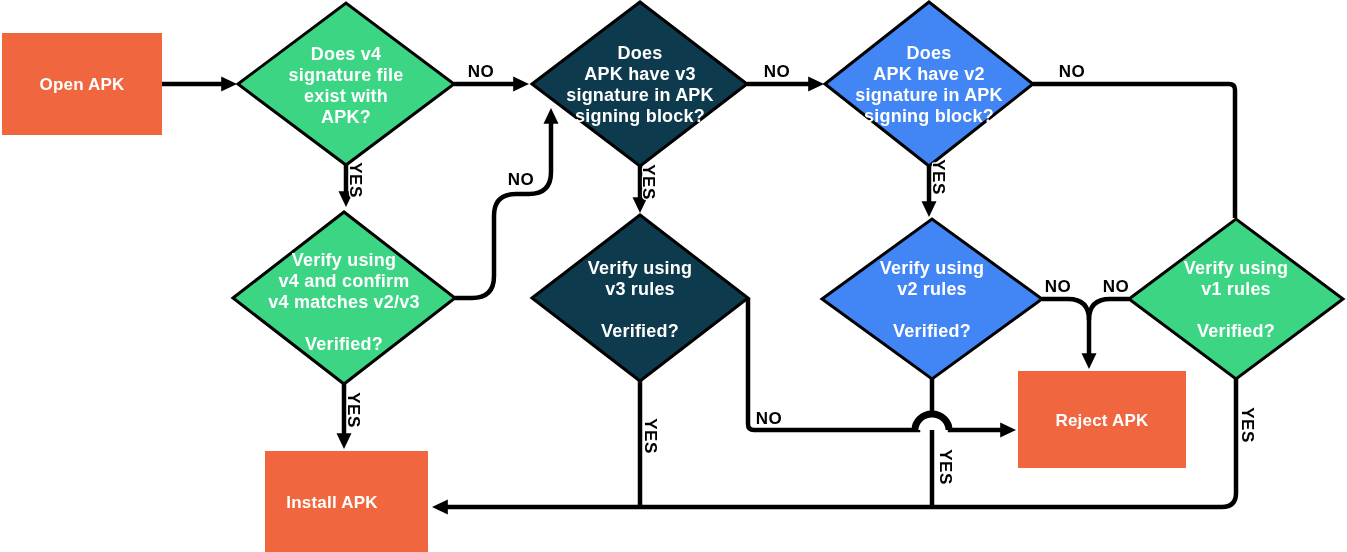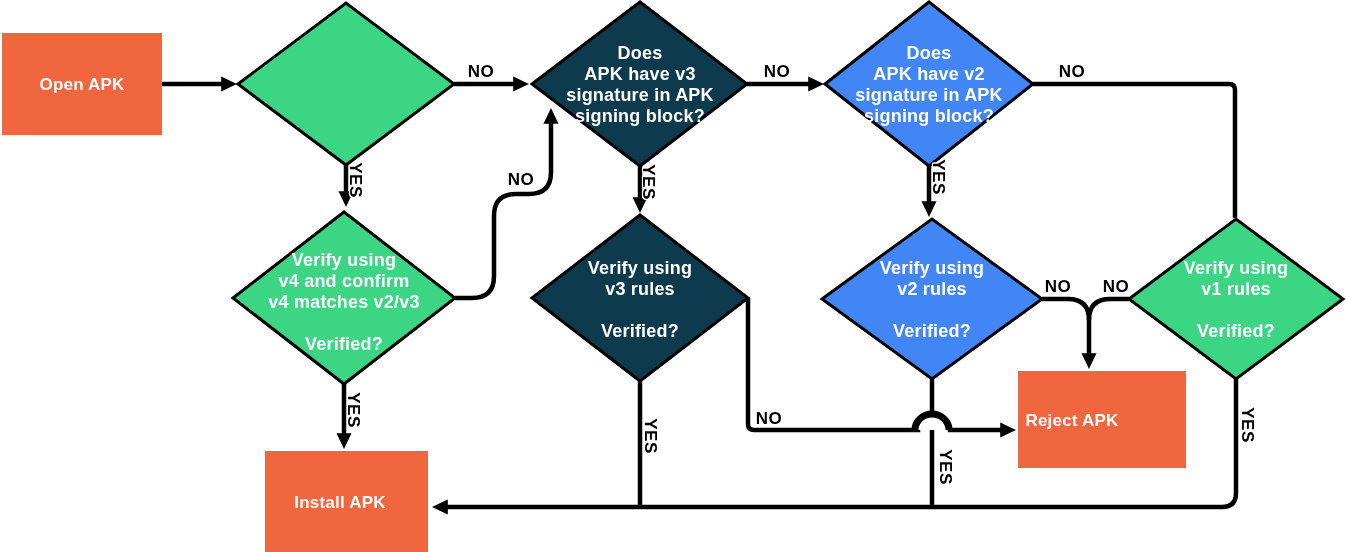--- a/index.html
+++ b/index.html
@@ -82,20 +82,24 @@
       <polygon points="532,84 640,2 747,84 640,166" fill="#0D3A4D"></polygon>
       <polygon points="825,84 929,2 1033,84 929,166" fill="#4285F4"></polygon>
       <polygon points="233,298 344,212 455,298 344,384" fill="#3CD584"></polygon>
       <polygon points="532,298 640,215 748,298 640,381" fill="#0D3A4D"></polygon>
       <polygon points="822,299 932,219 1042,299 932,379" fill="#4285F4"></polygon>
       <polygon points="1129,299 1236,219 1343,299 1236,379" fill="#3CD584"></polygon>
     </g>
   </svg>
 
   <div class="node-text process-text" style="left:82px; top:84px;">Open APK</div>
+  <div class="node-text" style="left:346px; top:86px; width:200px;">Does v4
+signature file
+exist with
+APK?</div>
   <div class="node-text" style="left:640px; top:85px; width:230px;">Does
 APK have v3
 signature in APK
 signing block?</div>
   <div class="node-text" style="left:929px; top:85px; width:230px;">Does
 APK have v2
 signature in APK
 signing block?</div>
   <div class="node-text" style="left:344px; top:302px; width:230px;">Verify using
 v4 and confirm
@@ -107,22 +111,22 @@
 
 Verified?</div>
   <div class="node-text" style="left:932px; top:300px; width:200px;">Verify using
 v2 rules
 
 Verified?</div>
   <div class="node-text" style="left:1236px; top:300px; width:200px;">Verify using
 v1 rules
 
 Verified?</div>
-  <div class="node-text process-text" style="left:1072px; top:420px;">Reject APK</div>
-  <div class="node-text process-text" style="left:340px; top:502px;">Install APK</div>
+  <div class="node-text process-text" style="left:1102px; top:420px;">Reject APK</div>
+  <div class="node-text process-text" style="left:332px; top:502px;">Install APK</div>
 
   <div class="edge-label" style="left:481px; top:72px;">NO</div>
   <div class="edge-label" style="left:777px; top:72px;">NO</div>
   <div class="edge-label" style="left:1072px; top:72px;">NO</div>
   <div class="edge-label" style="left:521px; top:180px;">NO</div>
   <div class="edge-label" style="left:769px; top:419px;">NO</div>
   <div class="edge-label" style="left:1058px; top:287px;">NO</div>
   <div class="edge-label" style="left:1116px; top:287px;">NO</div>
 
   <div class="edge-label rot" style="left:355px; top:180px;">YES</div>

